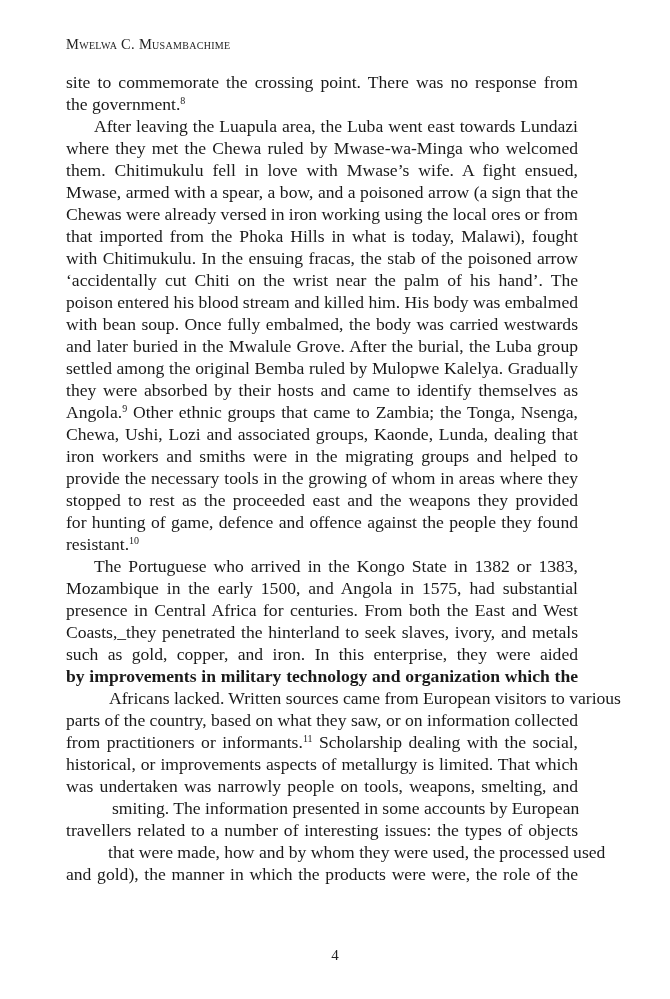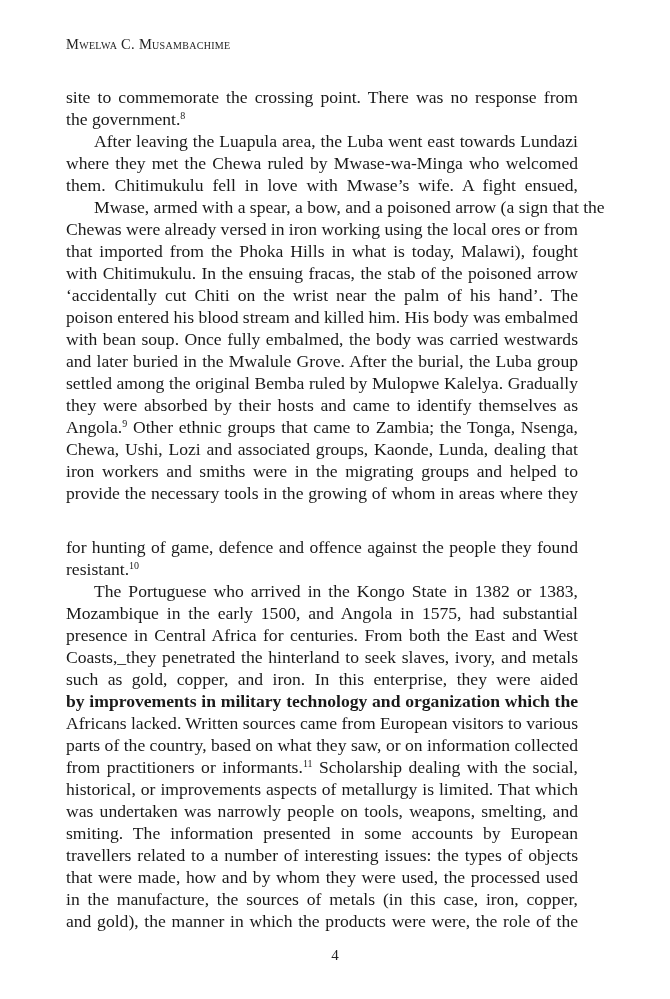--- a/index.html
+++ b/index.html
@@ -8,21 +8,21 @@
     position: absolute; left: 0; top: 0; width: 670px; height: 999px;
     background: #ffffff; color: #1a1a1a;
     font-family: "Liberation Serif", "DejaVu Serif", serif;
   }
   .running-head {
     position: absolute; left: 66px; top: 36px;
     font-size: 14.5px; letter-spacing: 0.3px; font-variant: small-caps;
     color: #222;
   }
   .body-text {
-    position: absolute; left: 66px; top: 86px; width: 512px;
+    position: absolute; left: 66px; top: 71px; width: 512px;
     font-size: 17.6px; line-height: 22px; text-align: justify;
     hyphens: none;
   }
   .line { display: block; white-space: nowrap; text-align: justify; text-align-last: justify; height: 22px; }
   .line.last { text-align-last: left; }
   .indent { padding-left: 28px; }
   sup { font-size: 10px; line-height: 0; vertical-align: 6px; }
   .page-number {
     position: absolute; left: 0; width: 670px; top: 947px;
     text-align: center; font-size: 15px; color: #222;
@@ -32,47 +32,47 @@
 <body>
 
 <div class="page">
   <div class="running-head">Mwelwa C. Musambachime</div>
   <div class="body-text" id="body-text">
       <span class="line" style="display: block;"><span style="white-space: nowrap; word-spacing: 0px;"><span>site to commemorate the crossing point. There was no response from</span></span></span>
       <span class="line last"><span>the government.</span><sup>8</sup></span>
       <span class="line indent" style="display: block;"><span style="white-space: nowrap; word-spacing: 0px;"><span>After leaving the Luapula area, the Luba went east towards Lundazi</span></span></span>
       <span class="line" style="display: block;"><span style="white-space: nowrap; word-spacing: 0px;"><span>where they met the Chewa ruled by Mwase-wa-Minga who welcomed</span></span></span>
       <span class="line" style="display: block;"><span style="white-space: nowrap; word-spacing: 0px;"><span>them. Chitimukulu fell in love with Mwase’s wife. A fight ensued,</span></span></span>
-      <span class="line" style="display: block;"><span style="white-space: nowrap; word-spacing: 0px; margin-left: 28px;"><span>Mwase, armed with a spear, a bow, and a poisoned arrow (a sign that the</span></span></span>
+      <span class="line" style="display: block;"><span style="white-space: nowrap; word-spacing: 0px;"><span>Mwase, armed with a spear, a bow, and a poisoned arrow (a sign that the</span></span></span>
       <span class="line" style="display: block;"><span style="white-space: nowrap; word-spacing: -0.0833333px;"><span>Chewas were already versed in iron working using the local ores or from</span></span></span>
       <span class="line" style="display: block;"><span style="white-space: nowrap; word-spacing: 0px;"><span>that imported from the Phoka Hills in what is today, Malawi), fought</span></span></span>
       <span class="line" style="display: block;"><span style="white-space: nowrap; word-spacing: 0px;"><span>with Chitimukulu. In the ensuing fracas, the stab of the poisoned arrow</span></span></span>
       <span class="line" style="display: block;"><span style="white-space: nowrap; word-spacing: 0px;"><span>‘accidentally cut Chiti on the wrist near the palm of his hand’. The</span></span></span>
       <span class="line" style="display: block;"><span style="white-space: nowrap; word-spacing: -0.00852273px;"><span>poison entered his blood stream and killed him. His body was embalmed</span></span></span>
       <span class="line" style="display: block;"><span style="white-space: nowrap; word-spacing: 0px;"><span>with bean soup. Once fully embalmed, the body was carried westwards</span></span></span>
       <span class="line" style="display: block;"><span style="white-space: nowrap; word-spacing: 0px;"><span>and later buried in the Mwalule Grove. After the burial, the Luba group</span></span></span>
       <span class="line" style="display: block;"><span style="white-space: nowrap; word-spacing: 0px;"><span>settled among the original Bemba ruled by Mulopwe Kalelya. Gradually</span></span></span>
       <span class="line" style="display: block;"><span style="white-space: nowrap; word-spacing: 0px;"><span>they were absorbed by their hosts and came to identify themselves as</span></span></span>
       <span class="line" style="display: block;"><span style="white-space: nowrap; word-spacing: 0px;"><span>Angola.</span><sup>9</sup><span> Other ethnic groups that came to Zambia; the Tonga, Nsenga,</span></span></span>
       <span class="line" style="display: block;"><span style="white-space: nowrap; word-spacing: 0px;"><span>Chewa, Ushi, Lozi and associated groups, Kaonde, Lunda, dealing that</span></span></span>
       <span class="line" style="display: block;"><span style="white-space: nowrap; word-spacing: 0px;"><span>iron workers and smiths were in the migrating groups and helped to</span></span></span>
       <span class="line" style="display: block;"><span style="white-space: nowrap; word-spacing: 0px;"><span>provide the necessary tools in the growing of whom in areas where they</span></span></span>
-      <span class="line" style="display: block; margin-top: 32px;"><span style="white-space: nowrap; word-spacing: 0px;"><span>for hunting of game, defence and offence against the people they found</span></span></span>
+      <span class="line" style="display: block;"><span style="white-space: nowrap; word-spacing: 0px;"><span>stopped to rest as the proceeded east and the weapons they provided</span></span></span>
+      <span class="line" style="display: block;"><span style="white-space: nowrap; word-spacing: 0px;"><span>for hunting of game, defence and offence against the people they found</span></span></span>
       <span class="line last"><span>resistant.</span><sup>10</sup></span>
       <span class="line indent" style="display: block;"><span style="white-space: nowrap; word-spacing: 0px;"><span>The Portuguese who arrived in the Kongo State in 1382 or 1383,</span></span></span>
       <span class="line" style="display: block;"><span style="white-space: nowrap; word-spacing: 0px;"><span>Mozambique in the early 1500, and Angola in 1575, had substantial</span></span></span>
       <span class="line" style="display: block;"><span style="white-space: nowrap; word-spacing: 0px;"><span>presence in Central Africa for centuries. From both the East and West</span></span></span>
       <span class="line" style="display: block;"><span style="white-space: nowrap; word-spacing: 0px;"><span>Coasts,_they penetrated the hinterland to seek slaves, ivory, and metals</span></span></span>
       <span class="line" style="display: block;"><span style="white-space: nowrap; word-spacing: 0px;"><span>such as gold, copper, and iron. In this enterprise, they were aided</span></span></span>
       <span class="line" style="display: block; font-weight: bold;"><span style="white-space: nowrap; word-spacing: 0px;"><span>by improvements in military technology and organization which the</span></span></span>
-      <span class="line" style="display: block;"><span style="white-space: nowrap; word-spacing: 0px;"><span>Africans lacked. Written sources came from European visitors to various</span></span></span>
+      <span class="line" style="display: block;"><span style="white-space: nowrap; word-spacing: 0px; margin-left: 43px;"><span>Africans lacked. Written sources came from European visitors to various</span></span></span>
       <span class="line" style="display: block;"><span style="white-space: nowrap; word-spacing: 0px;"><span>parts of the country, based on what they saw, or on information collected</span></span></span>
       <span class="line" style="display: block;"><span style="white-space: nowrap; word-spacing: -0.00195312px;"><span>from practitioners or informants.</span><sup>11</sup><span> Scholarship dealing with the social,</span></span></span>
       <span class="line" style="display: block;"><span style="white-space: nowrap; word-spacing: 0px;"><span>historical, or improvements aspects of metallurgy is limited. That which</span></span></span>
       <span class="line" style="display: block;"><span style="white-space: nowrap; word-spacing: 0px;"><span>was undertaken was narrowly people on tools, weapons, smelting, and</span></span></span>
-      <span class="line" style="display: block;"><span style="white-space: nowrap; word-spacing: 0px;"><span>smiting. The information presented in some accounts by European</span></span></span>
+      <span class="line" style="display: block;"><span style="white-space: nowrap; word-spacing: 0px; margin-left: 46px;"><span>smiting. The information presented in some accounts by European</span></span></span>
       <span class="line" style="display: block;"><span style="white-space: nowrap; word-spacing: 0px;"><span>travellers related to a number of interesting issues: the types of objects</span></span></span>
-      <span class="line" style="display: block;"><span style="white-space: nowrap; word-spacing: 0px;"><span>that were made, how and by whom they were used, the processed used</span></span></span>
-      <span class="line" style="display: block;"><span style="white-space: nowrap; word-spacing: 0px;"><span>in the manufacture, the sources of metals (in this case, iron, copper,</span></span></span>
+      <span class="line" style="display: block; margin-left: 42px;"><span style="white-space: nowrap; word-spacing: 0px;"><span>that were made, how and by whom they were used, the processed used</span></span></span>
       <span class="line" style="display: block;"><span style="white-space: nowrap; word-spacing: 0px;"><span>and gold), the manner in which the products were were, the role of the</span></span></span>
     </div>
   <div class="page-number">4</div>
 </div>
 
 </body></html>

